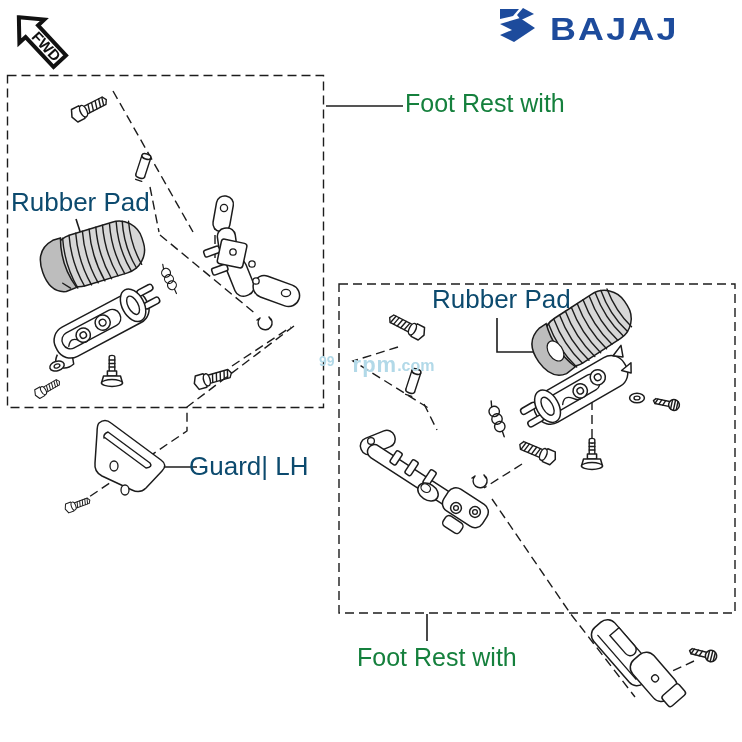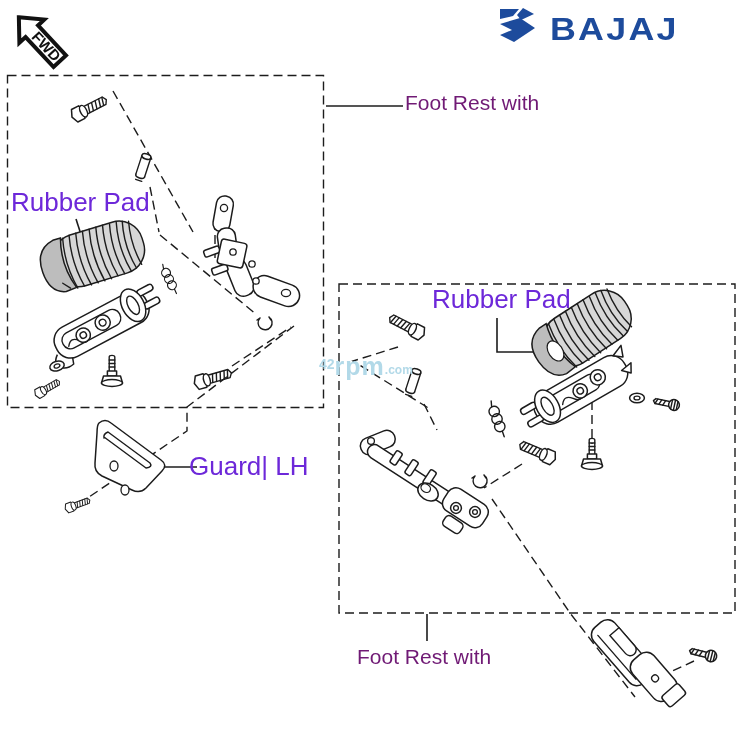--- a/index.html
+++ b/index.html
@@ -8,32 +8,32 @@
   .diagram{position:absolute;left:0;top:0;}
   
   .ln{fill:none;stroke:#1c1c1c;stroke-width:1.4;stroke-linecap:round;stroke-linejoin:round;}
   .pw{fill:#ffffff;stroke:#1c1c1c;stroke-width:1.5;stroke-linejoin:round;}
   .hol{fill:#ffffff;stroke:#1c1c1c;stroke-width:1.3;}
   .pad{fill:#d7d7d7;stroke:#1c1c1c;stroke-width:1.5;}
   .cap{fill:#bdbdbd;stroke:#1c1c1c;stroke-width:1.5;}
   .dashes path,.dashes rect{fill:none;stroke:#1c1c1c;stroke-width:1.4;stroke-dasharray:9 5;}
   .conn path{fill:none;stroke:#1c1c1c;stroke-width:1.6;}
   
-  .callout{position:absolute;color:#701a75;font-size:21px;line-height:36px;white-space:nowrap;}
-  .plabel{position:absolute;color:#6d28d9;font-size:26px;white-space:nowrap;}
+  .callout{position:absolute;color:#15803d;font-size:25px;line-height:36px;white-space:nowrap;}
+  .plabel{position:absolute;color:#0c4a6e;font-size:26px;white-space:nowrap;}
   .lh-callout{left:405px;top:85px;}
   .rh-callout{left:357px;top:639px;}
   .lh-pad-label{left:11px;top:187px;}
   .rh-pad-label{left:432px;top:284px;}
   .guard-label{left:189px;top:451px;}
   
   .wm{position:absolute;left:319px;top:352px;color:#b2d9e8;font-weight:bold;white-space:nowrap;}
   .wm .a{font-size:14px;vertical-align:6px;}
-  .wm .b{font-size:25px;letter-spacing:1px;}
-  .wm .c{font-size:12px;vertical-align:1px;}
+  .wm .b{font-size:22px;letter-spacing:1px;margin-left:18px;}
+  .wm .c{font-size:16px;vertical-align:1px;}
   
   .logo{position:absolute;left:493px;top:4px;display:flex;align-items:flex-end;gap:13px;}
   .logo .word{color:#1d4b9c;font-size:32px;font-weight:bold;letter-spacing:2px;
               transform:scaleX(1.12);transform-origin:left center;}
   .fwd{position:absolute;left:0;top:0;}
 </style>
 </head>
 <body>
 
 <div class="stage">
@@ -283,15 +283,15 @@
   <div class="plabel lh-pad-label">Rubber Pad</div>
 
   <div class="plabel rh-pad-label">Rubber Pad</div>
 
   <div class="plabel guard-label">Guard| LH</div>
 
   <div class="callout rh-callout">
     <span style="display:block">Foot Rest with</span>
   </div>
 
-  <div class="wm"><span class="a">42</span><span class="b">rpm</span><span class="c">.com</span></div>
+  <div class="wm"><span class="a">99</span><span class="b">rpm</span><span class="c">.com</span></div>
 
 </div>
 
 </body></html>

